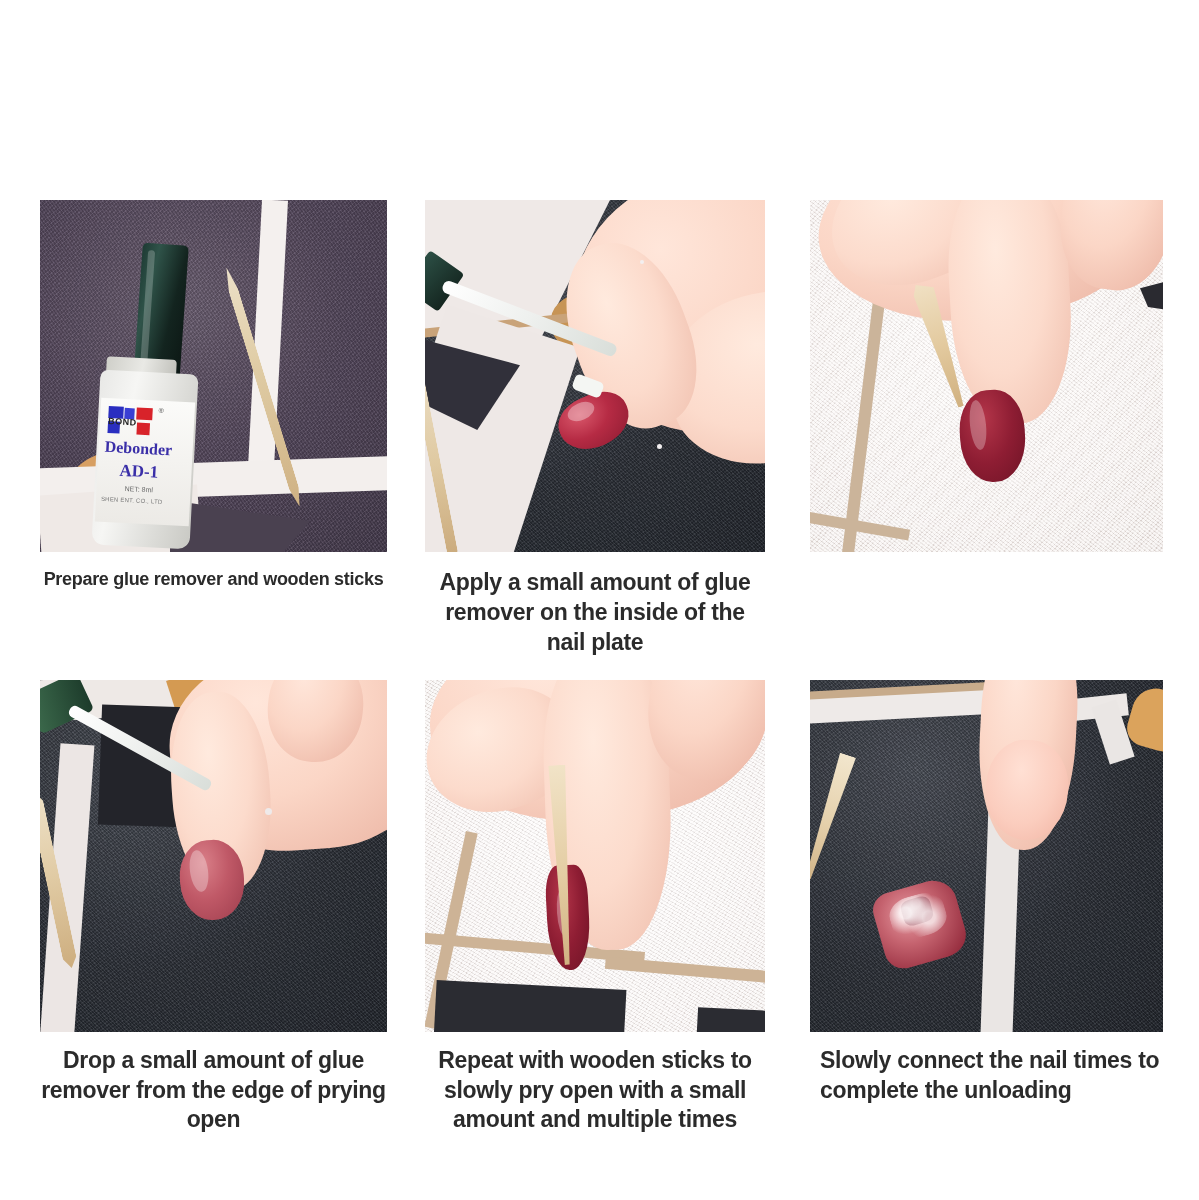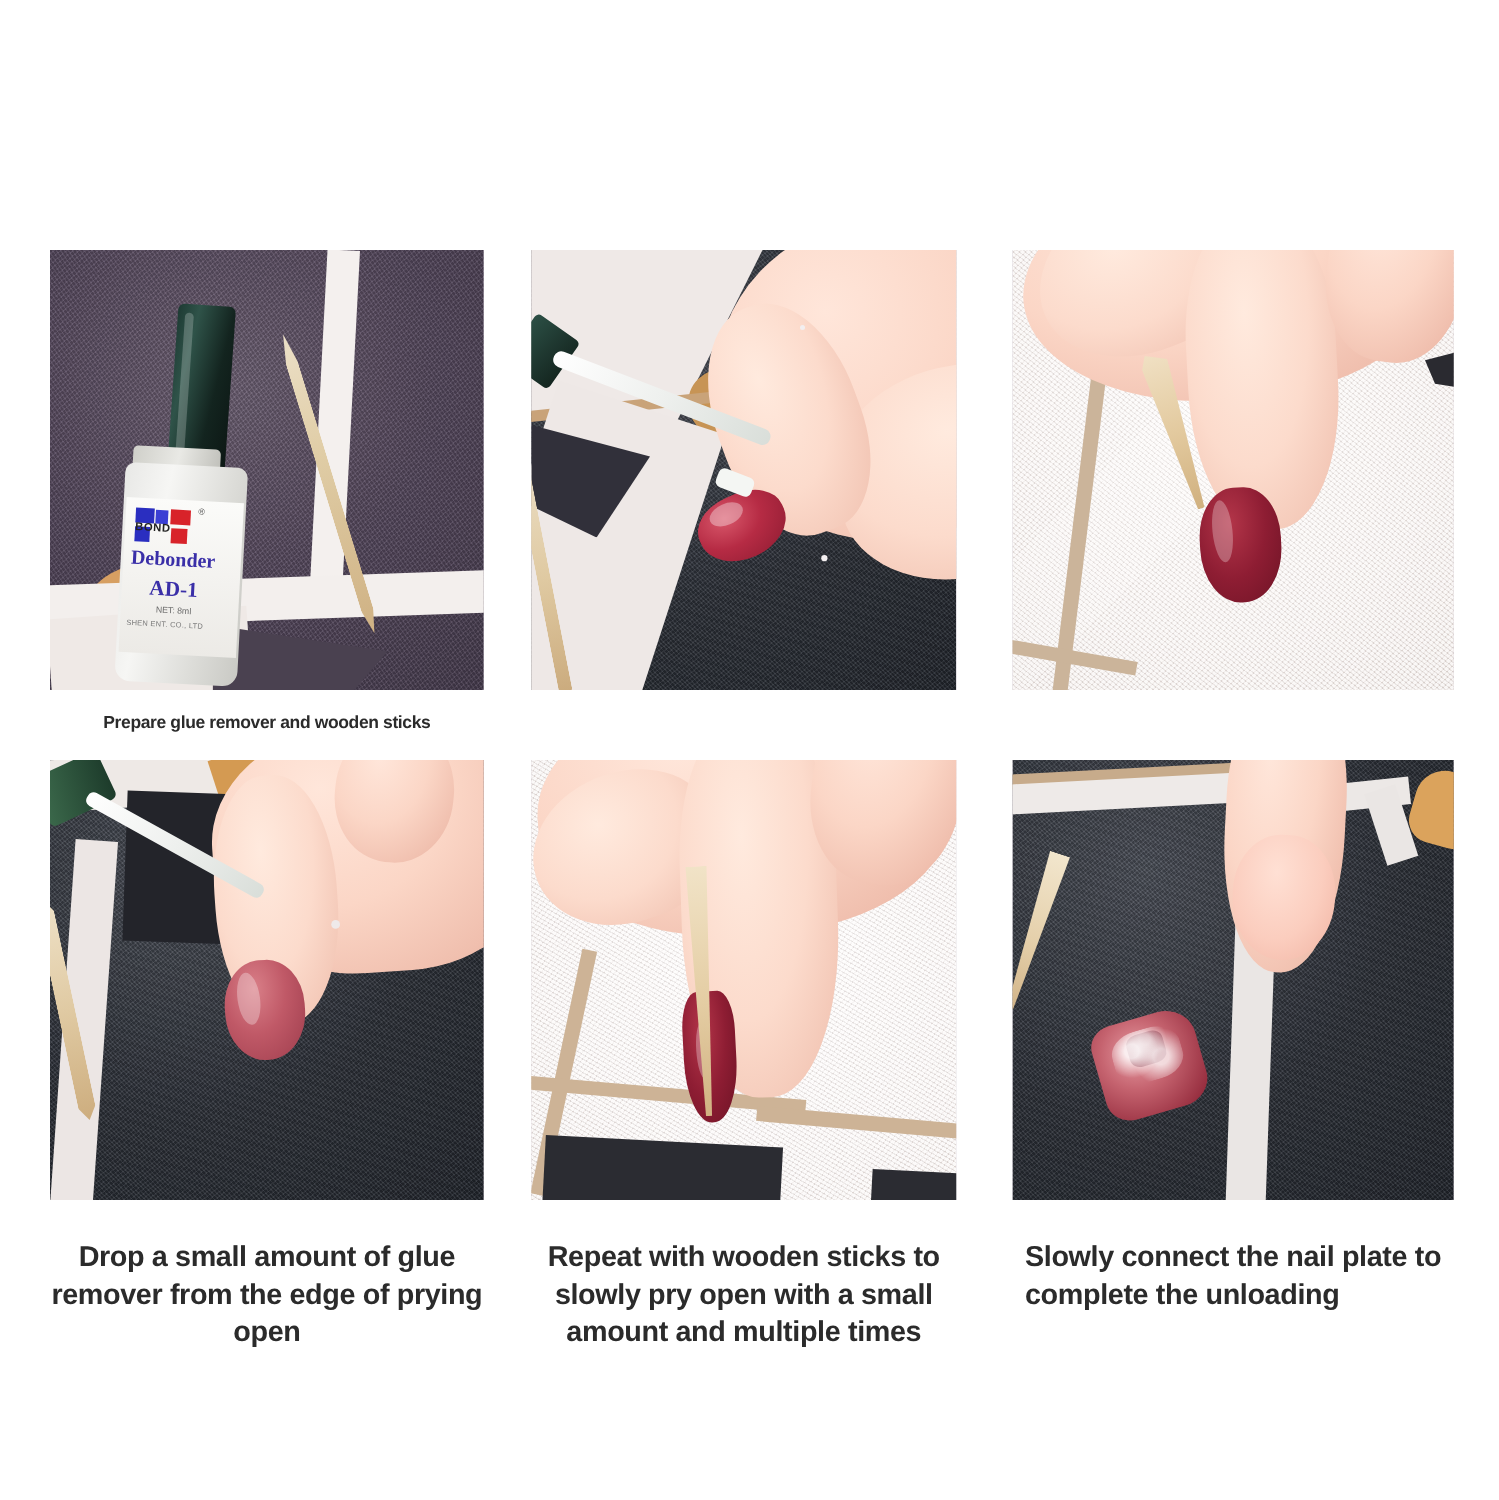--- a/index.html
+++ b/index.html
@@ -59,25 +59,25 @@
 
   .caption{
     margin-top:16px;
     text-align:center;
     font-weight:bold;
     color:#2b2b2b;
     font-size:23px;
     line-height:1.30;
     letter-spacing:-0.3px;
   }
-  .caption.small{font-size:14px;line-height:1.3;}
+  .caption.small{font-size:18px;line-height:1.3;}
   .caption.left{text-align:left;padding-left:10px;}
 
   .row2{margin-top:22px;}
-  .row2 .caption{margin-top:31px;}
+  .row2 .caption{margin-top:14px;}
 
   
   .layer{position:absolute;}
 
   
   .tex-dark{
     background:
       repeating-linear-gradient(47deg, rgba(255,255,255,.055) 0 1px, rgba(0,0,0,.1) 1px 2.4px),
       repeating-linear-gradient(-38deg, rgba(255,255,255,.05) 0 1px, rgba(0,0,0,.12) 1px 3px),
       radial-gradient(circle at 30% 25%, #4b4f58 0%, #2d3139 55%, #22262d 100%);
@@ -437,20 +437,21 @@
           <div class="layer skin p2-hand"></div>
           <div class="layer skin2 p2-hand2"></div>
           <div class="layer skin2 p2-finger"></div>
           <div class="layer nail-red p2-nail"></div>
           <div class="layer p2-nail-hi"></div>
           <div class="layer brush p2-brush"></div>
           <div class="layer p2-brushtip"></div>
           <div class="layer p2-dot1"></div>
           <div class="layer p2-dot2"></div>
         </div>
+        <div class="caption">Apply a small amount of glue remover on the inside of the nail plate</div>
       </div>
 
       <div class="cell cell-3">
         <div class="photo">
           <div class="layer tex-towel p3-bg"></div>
           <div class="layer p3-stripe1"></div>
           <div class="layer p3-stripe2"></div>
           <div class="layer p3-stripe3"></div>
           <div class="layer p3-dark"></div>
           <div class="layer skin p3-hand"></div>
@@ -516,18 +517,18 @@
           <div class="layer p6-tan2"></div>
           <div class="layer p6-whiteright"></div>
           <div class="layer p6-whitev"></div>
           <div class="layer p6-stick"></div>
           <div class="layer skin p6-finger"></div>
           <div class="layer p6-fingertip"></div>
           <div class="layer p6-plate"></div>
           <div class="layer p6-plate-dark"></div>
           <div class="layer p6-plate-gloss"></div>
         </div>
-        <div class="caption left">Slowly connect the nail plate to complete the unloading</div>
+        <div class="caption left">Slowly connect the nail times to complete the unloading</div>
       </div>
 
     </div>
   </div>
 </div>
 
 </body></html>

